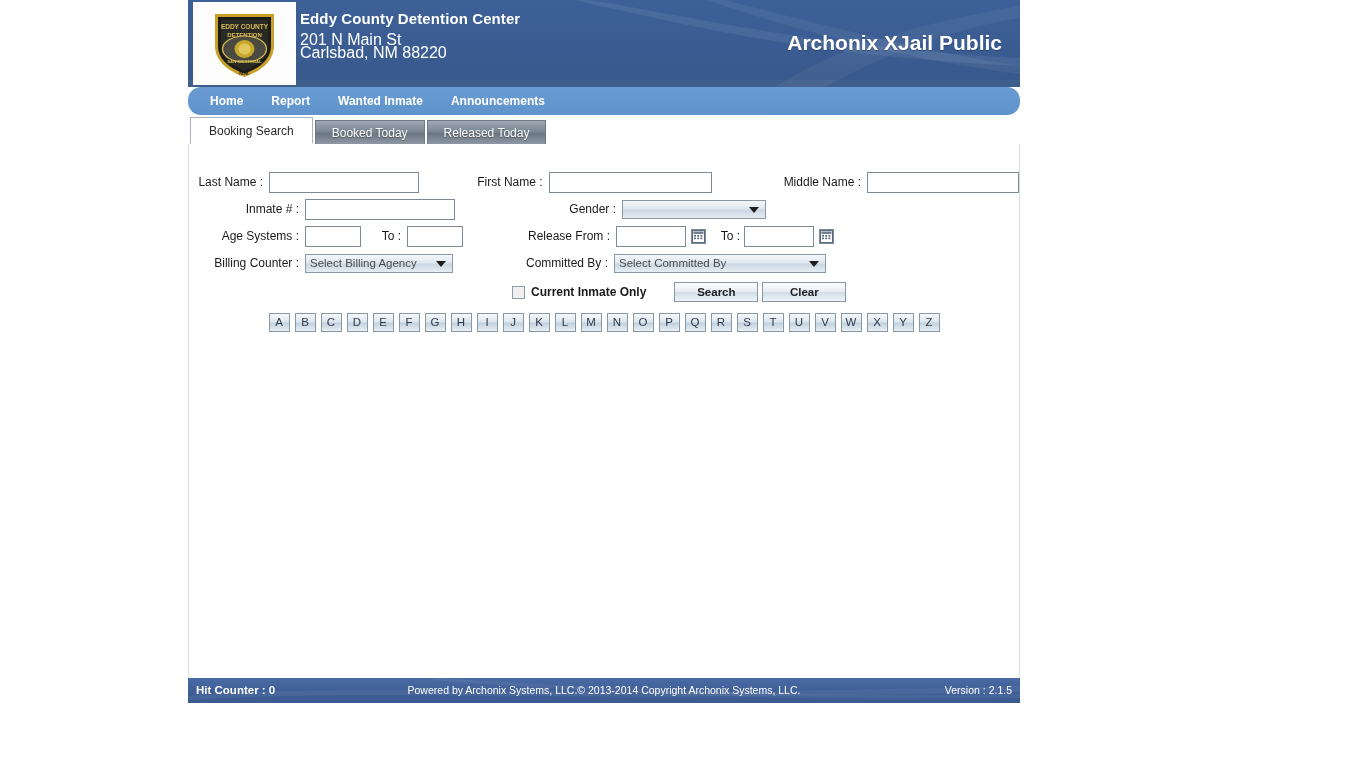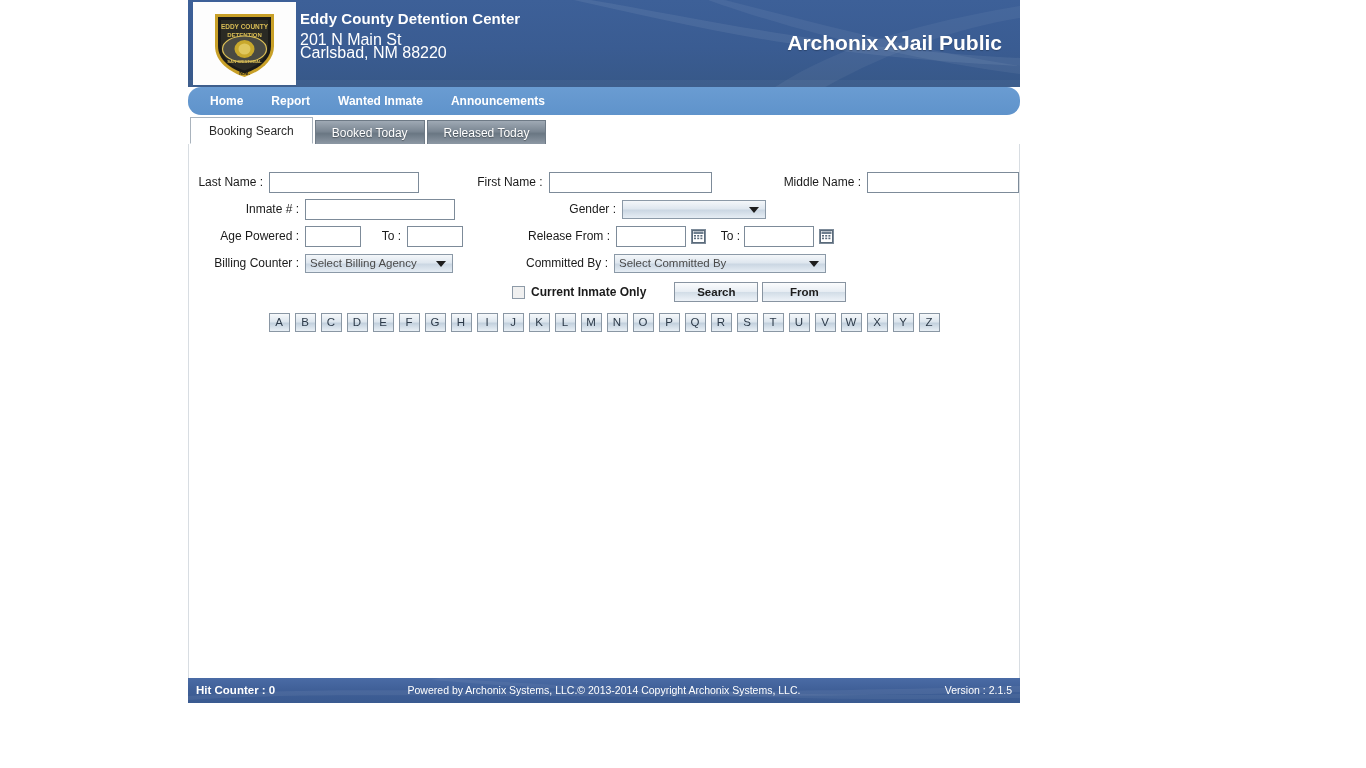--- a/index.html
+++ b/index.html
@@ -405,21 +405,21 @@
         <div class="lbl" style="width:115px; margin-left:46px;">Gender :</div>
         <div class="ddl-wrap" style="margin-left:6px;">
           <select class="ddl" style="width:144px;">
             <option></option>
           </select>
           <span class="arrow"></span>
         </div>
       </div>
 
       <div class="frow">
-        <div class="lbl" style="width:110px;">Age Powered :</div>
+        <div class="lbl" style="width:110px;">Age Systems :</div>
         <input class="txt" style="width: 48px; margin-left: 6px;" type="text" value="">
         <div class="lbl" style="width:28px; margin-left:12px;">To :</div>
         <input class="txt" style="width: 48px; margin-left: 6px;" type="text" value="">
 
         <div class="lbl" style="width:115px; margin-left:32px;">Release From :</div>
         <input class="txt" style="width: 62px; margin-left: 6px;" type="text" value="">
         <span class="cal-icon" style="margin-left:5px;">
           <svg width="13" height="13" viewBox="0 0 13 13">
             <rect x="0.5" y="0.5" width="12" height="12" fill="#ffffff" stroke="#5a6a7a" stroke-width="1"></rect>
             <rect x="1.5" y="1.5" width="10" height="2.5" fill="#6e7e8e"></rect>
@@ -465,21 +465,21 @@
             <option>Select Committed By</option>
           </select>
           <span class="arrow"></span>
         </div>
       </div>
 
       <div class="action-row">
         <span class="cbox" style="margin-left:323px;"></span>
         <span class="cbox-label">Current Inmate Only</span>
         <button class="btn" style="margin-left:28px;">Search</button>
-        <button class="btn" style="margin-left:4px;">From</button>
+        <button class="btn" style="margin-left:4px;">Clear</button>
       </div>
 
       <div class="alpha-row">
         <div class="alpha-btn">A</div>
         <div class="alpha-btn">B</div>
         <div class="alpha-btn">C</div>
         <div class="alpha-btn">D</div>
         <div class="alpha-btn">E</div>
         <div class="alpha-btn">F</div>
         <div class="alpha-btn">G</div>

